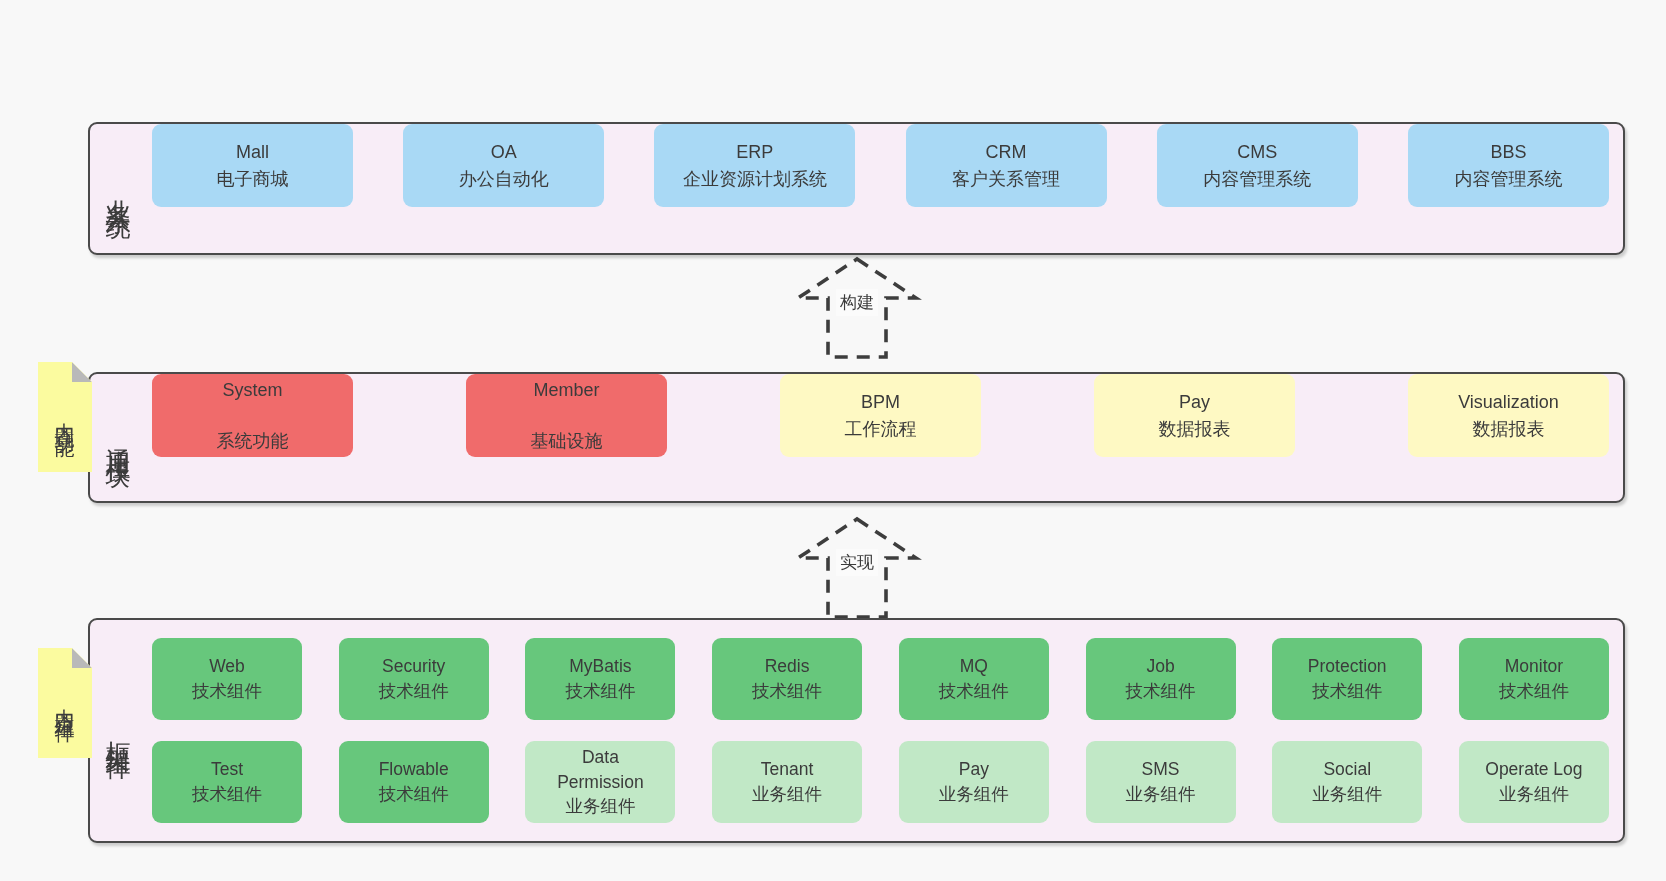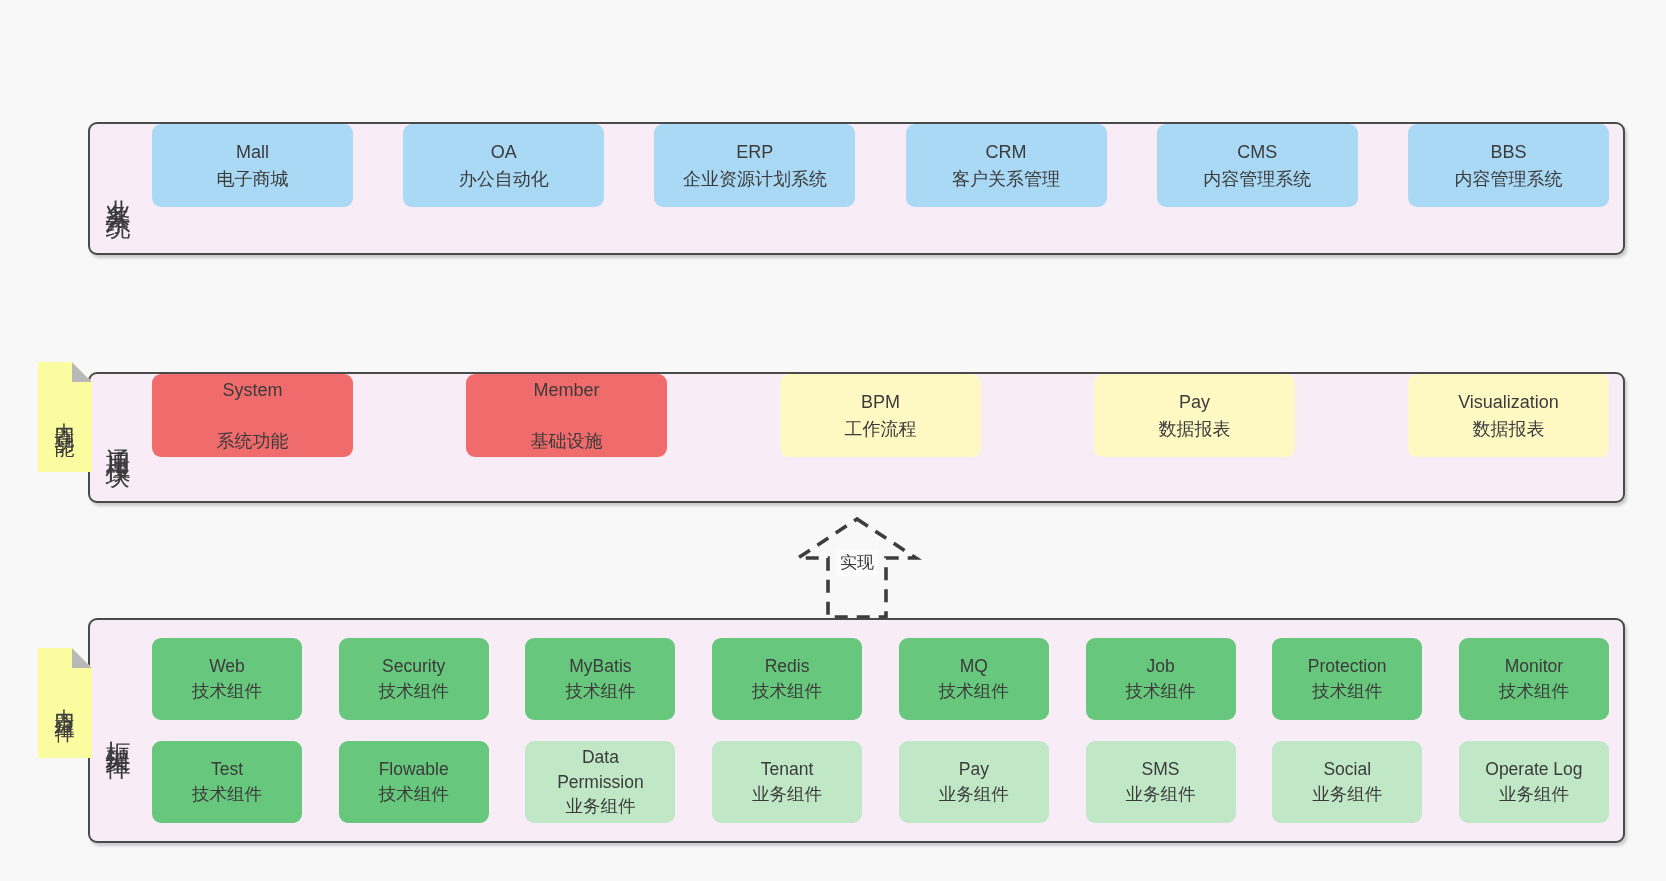--- a/index.html
+++ b/index.html
@@ -93,20 +93,26 @@
         <div>CMS</div>
         <div>内容管理系统</div>
       </div>
       <div class="box w200 blue">
         <div>BBS</div>
         <div>内容管理系统</div>
       </div>
     </div>
   </section>
 
+  <div class="arrow" id="arrow-build">
+    <svg width="130" height="106" viewBox="0 0 130 106">
+      <polygon points="65,3 124,42 94,42 94,101 36,101 36,42 6,42" fill="none" stroke="#3d3d3d" stroke-width="3.6" stroke-dasharray="13 9"></polygon>
+    </svg>
+    <span class="arrow-label">构建</span>
+  </div>
 
   <section class="layer" id="layer-modules">
     <div class="layer-label-col">
       <span class="layer-label-text">通用模块</span>
     </div>
     <div class="boxes">
       <div class="box w200 red">
         <div>System</div>
         <div>系统功能</div>
       </div>

